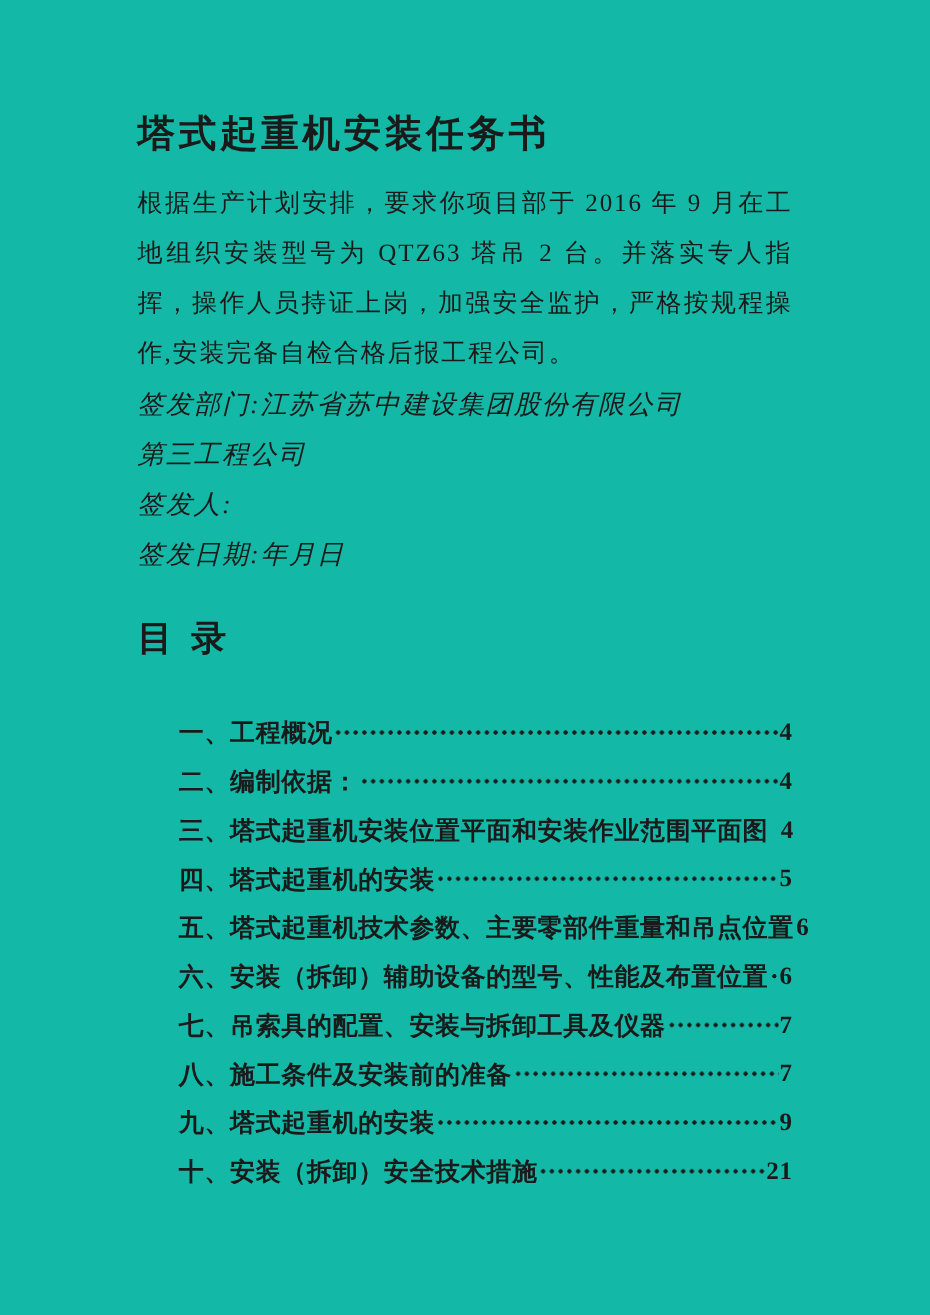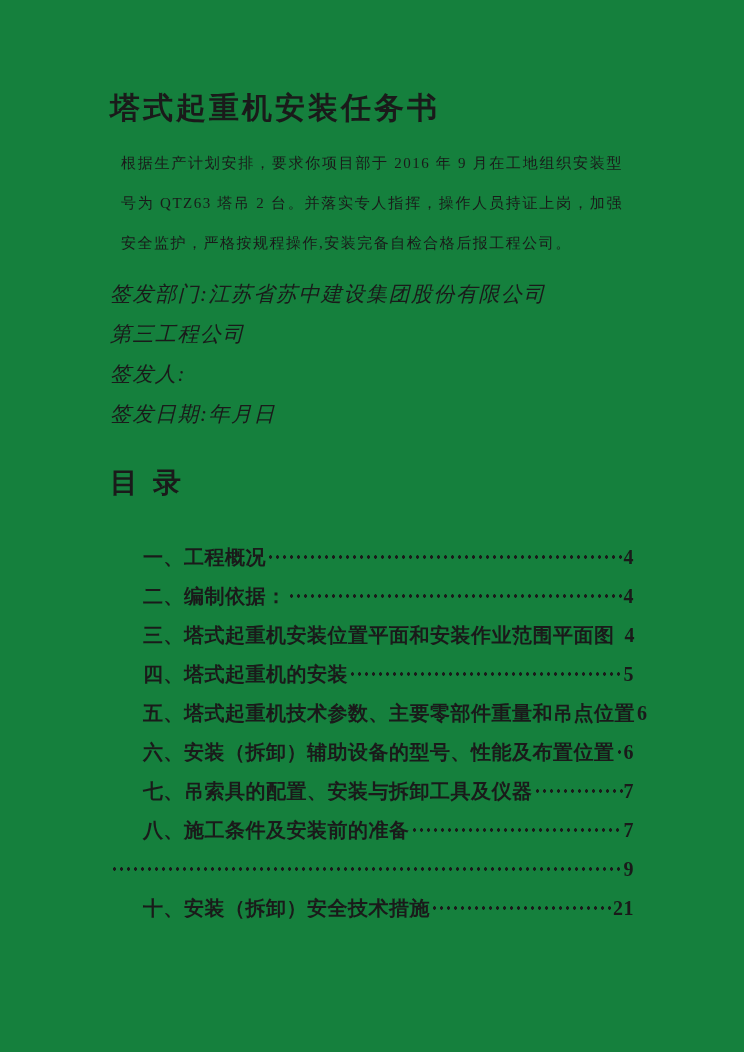--- a/index.html
+++ b/index.html
@@ -5,41 +5,41 @@
   html, body {
     margin: 0;
     padding: 0;
     background: #ffffff;
   }
   .page {
     position: relative;
     width: 744px;
     height: 1052px;
     margin: 0 auto;
-    background: #15803d;
+    background: #14b8a6;
     color: #1a1a1a;
     font-family: "Liberation Serif", "DejaVu Serif", serif;
     box-sizing: border-box;
     padding: 88px 110px 0 110px;
     overflow: hidden;
   }
   .doc-title {
     font-size: 30px;
     font-weight: bold;
     letter-spacing: 3px;
     margin: 0 0 16px 0;
     line-height: 1.3;
   }
   .intro {
-    font-size: 15px;
+    font-size: 20px;
     line-height: 40px;
     text-align: justify;
     text-justify: inter-character;
     letter-spacing: 1.5px;
-    margin: 11px;
+    margin: 0;
   }
   .info-line {
     font-size: 21px;
     line-height: 40px;
     letter-spacing: 1.5px;
     margin: 0;
     font-style: italic;
   }
   .toc-heading {
     font-size: 28px;
@@ -137,20 +137,21 @@
       <span class="toc-title">七、吊索具的配置、安装与拆卸工具及仪器</span>
       <span class="toc-leader"></span>
       <span class="toc-page">7</span>
     </div>
     <div class="toc-row">
       <span class="toc-title">八、施工条件及安装前的准备</span>
       <span class="toc-leader"></span>
       <span class="toc-page">7</span>
     </div>
     <div class="toc-row">
+      <span class="toc-title">九、塔式起重机的安装</span>
       <span class="toc-leader"></span>
       <span class="toc-page">9</span>
     </div>
     <div class="toc-row">
       <span class="toc-title">十、安装（拆卸）安全技术措施</span>
       <span class="toc-leader"></span>
       <span class="toc-page">21</span>
     </div>
   </div>
 

